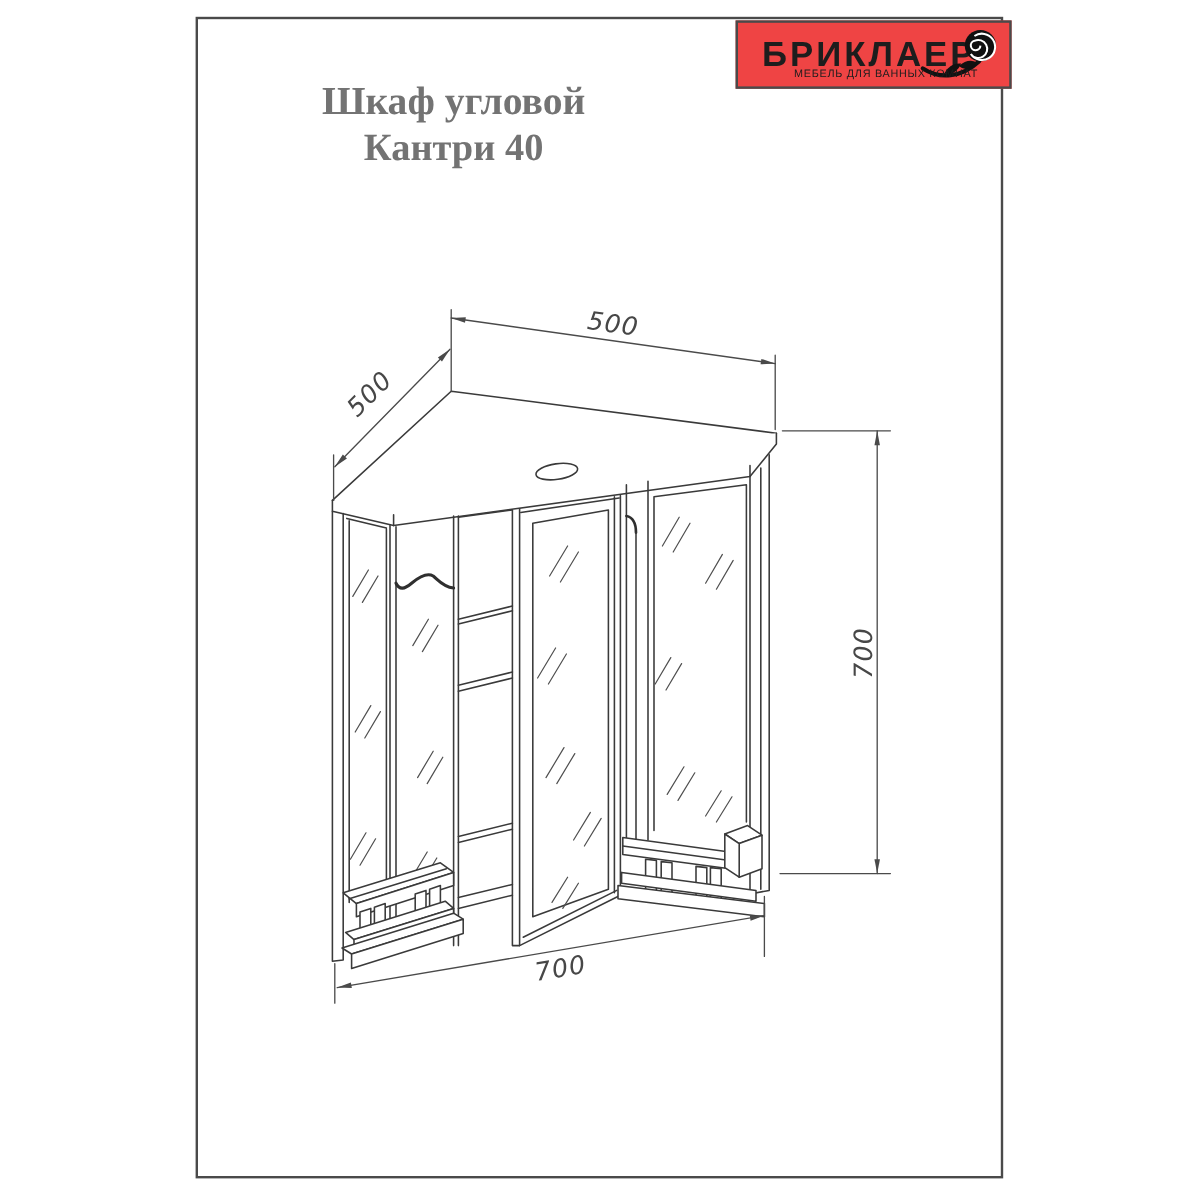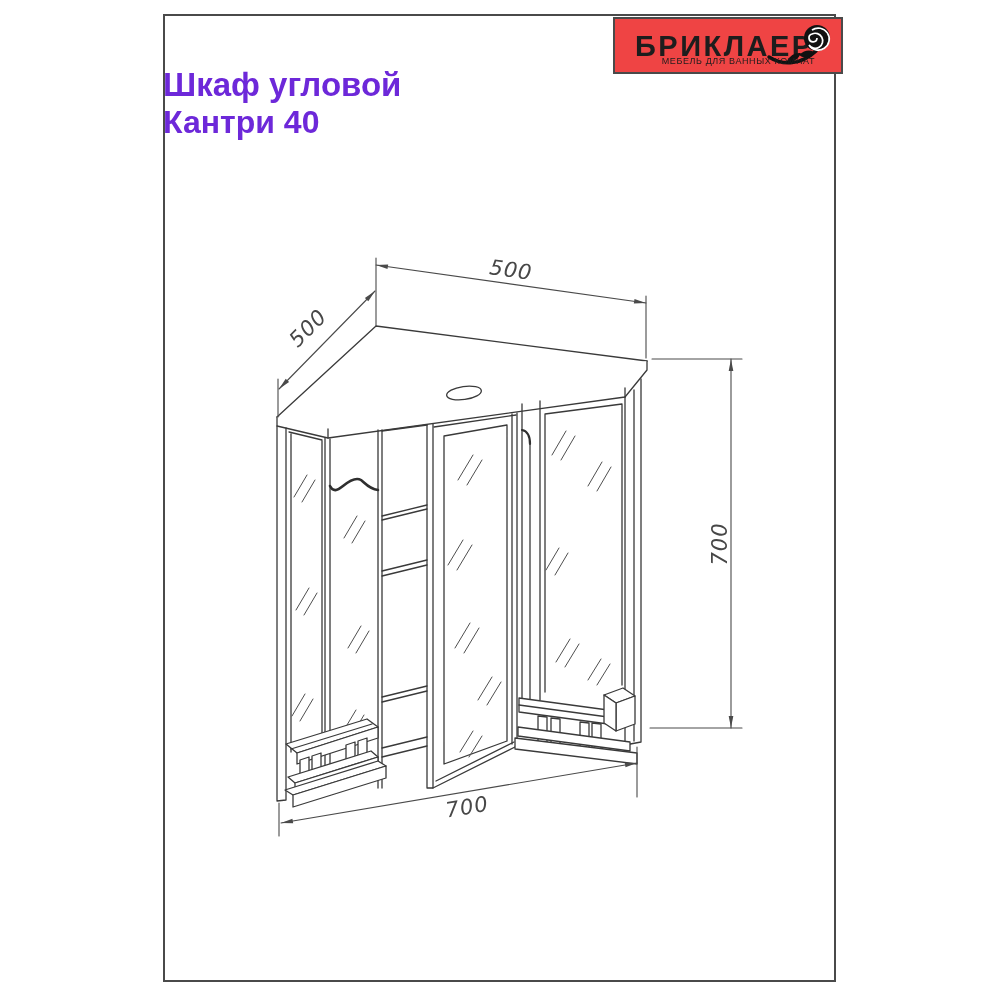--- a/index.html
+++ b/index.html
@@ -7,22 +7,22 @@
           font-family:"Liberation Sans",sans-serif;}
   .frame{position:absolute;left:163px;top:14px;width:669px;height:964px;
          border:2px solid #4a4a4a;background:#fff;}
   .logo-box{position:absolute;left:613px;top:17px;width:230px;height:57px;
             background:#ef4444;border:2px solid #4a4a4a;box-sizing:border-box;z-index:5;}
   .brand{position:absolute;left:20px;top:11px;font-size:29px;font-weight:bold;
          letter-spacing:2.5px;color:#1d1d1d;font-family:"Liberation Sans",sans-serif;}
   .rose{position:absolute;right:6px;top:2px;}
   .tagline{position:absolute;right:26px;bottom:6px;font-size:9px;font-weight:normal;
            letter-spacing:.6px;color:#1d1d1d;}
-  .title-block{position:absolute;left:163px;top:66px;width:430px;
-               color:#6d28d9;font-family:Liberation Sans, sans-serif;font-weight:bold;z-index:2;}
+  .title-block{position:absolute;left:163px;top:66px;width:430px;text-align:center;
+               color:#737373;font-family:Liberation Serif, serif;font-weight:bold;z-index:2;}
   .title-line1{font-size:33px;line-height:38px;}
   .title-line2{font-size:32px;line-height:37px;}
   svg.drawing{position:absolute;left:0;top:0;z-index:1;}
   svg text.dim{font-family:"DejaVu Sans",sans-serif;font-style:italic;
                font-size:21px;fill:#474747;letter-spacing:1px;text-anchor:middle;}
 </style>
 </head>
 <body>
 
 <div class="canvas">

